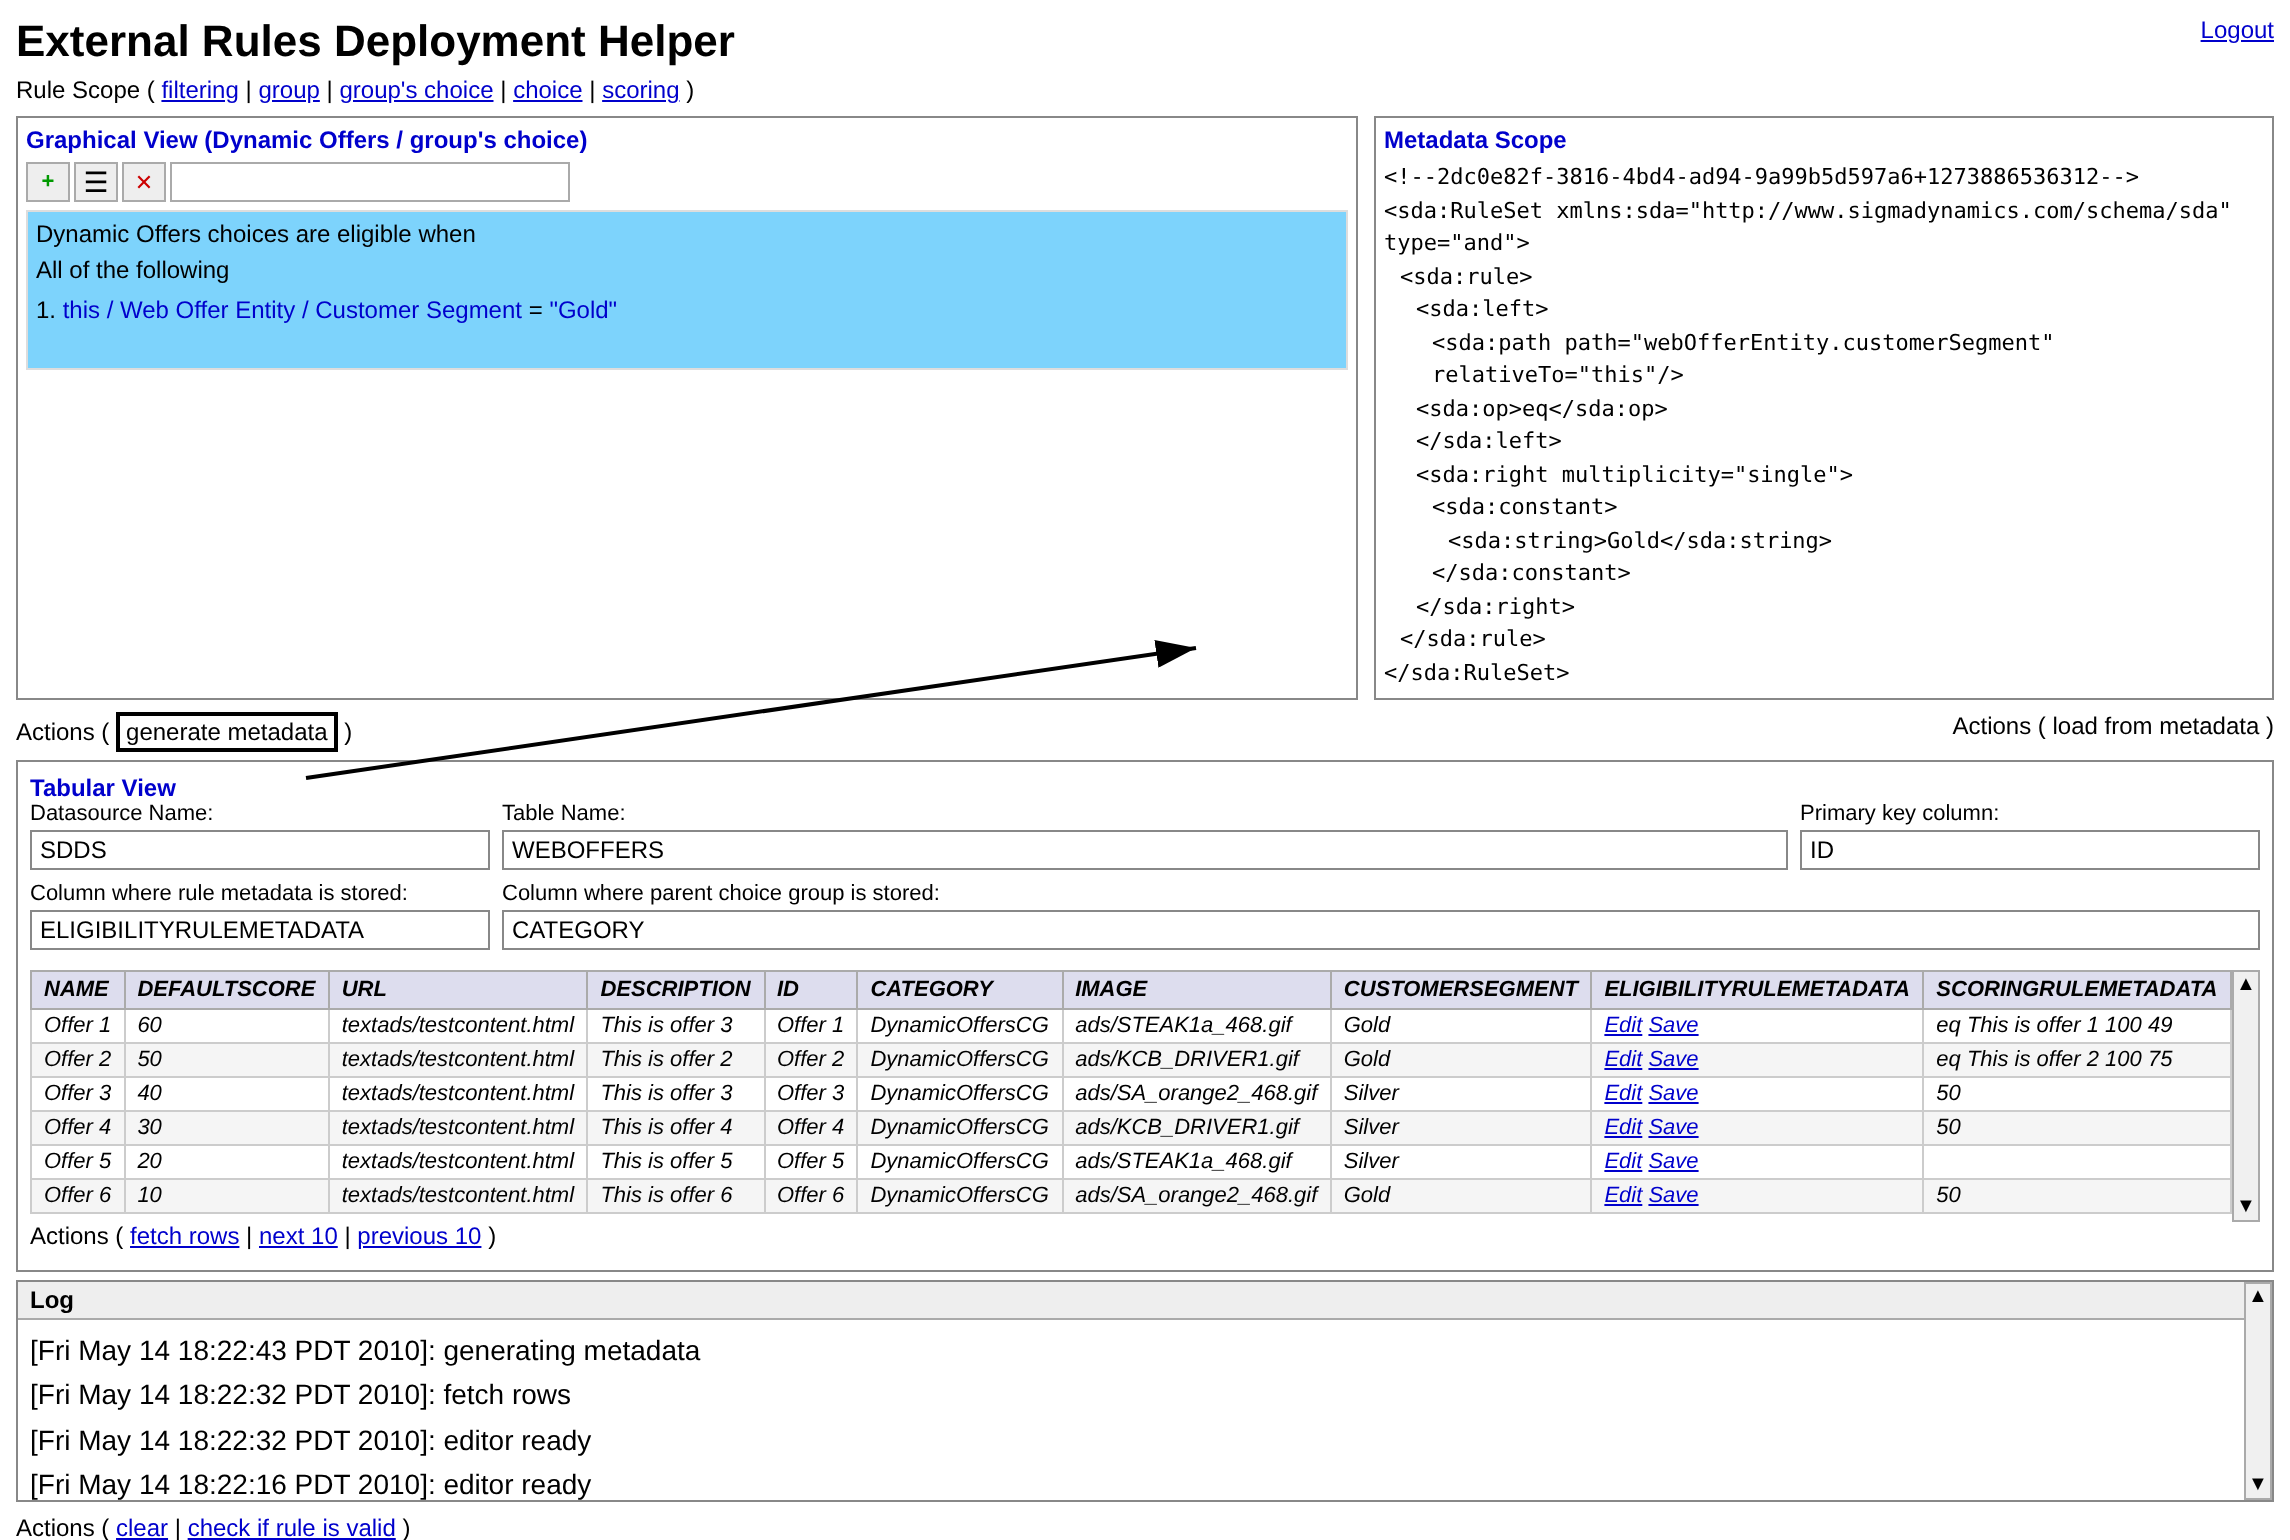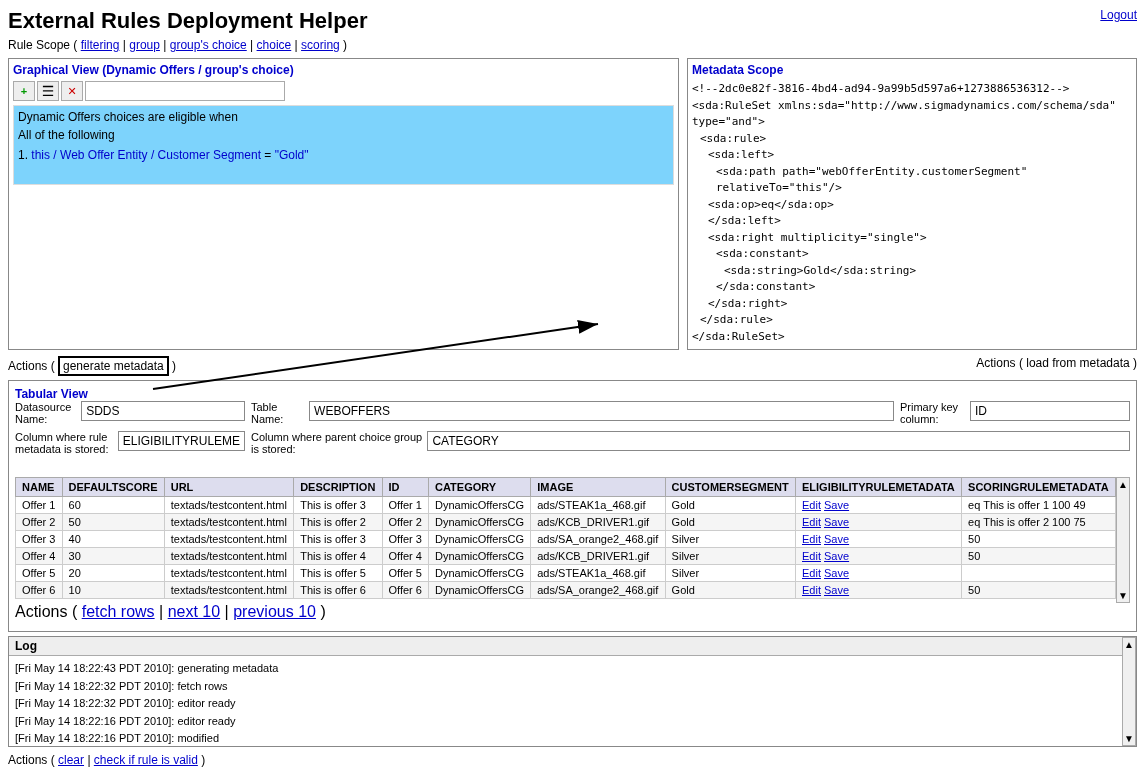--- a/index.html
+++ b/index.html
@@ -37,37 +37,37 @@
     .metadata-content .indent4 { padding-left: 32px; }
     
     .actions-row { display: flex; gap: 0; margin-bottom: 2px; justify-content: space-between; padding: 2px 0; }
     .actions-row .actions-left { }
     .actions-row .actions-right { }
     
     .tabular-view-section { border: 1px solid #888; padding: 6px; margin-bottom: 4px; }
     .tabular-view-title { color: #00c; font-weight: bold; margin-bottom: 0; }
     
     .form-grid { display: grid; grid-template-columns: 230px 1fr 230px; gap: 6px; margin-bottom: 6px; }
-    .form-group { display: flex; gap: 2px; }
+    .form-group { display: flex; flex-direction: column; gap: 2px; }
     .form-group label { font-size: 11px; }
     .form-group input { border: 1px solid #888; height: 20px; padding: 2px 4px; font-size: 12px; width: 100%; }
     
-    .form-grid2 { display: grid; grid-template-columns: 230px 1fr; gap: 6px; margin-bottom: 22px; }
-    
-    .data-table-wrapper { overflow-x: auto; margin-bottom: 4px; }
+    .form-grid2 { display: grid; grid-template-columns: 230px 1fr; gap: 6px; margin-bottom: 10px; }
+    
+    .data-table-wrapper { overflow-x: auto; margin-bottom: 4px; font-style: italic; }
     .data-table { width: 100%; border-collapse: collapse; font-size: 11px; }
     .data-table th { background: #dde; border: 1px solid #aaa; padding: 3px 6px; text-align: left; font-weight: bold; white-space: nowrap; }
     .data-table td { border: 1px solid #ccc; padding: 2px 6px; white-space: nowrap; }
     .data-table tr:nth-child(even) td { background: #f5f5f5; }
     .data-table a { color: #00c; text-decoration: underline; cursor: pointer; }
     
-    .table-actions { font-size: 16px; margin-bottom: 4px; }
+    .table-actions { font-size: 12px; margin-bottom: 4px; }
     .table-actions a { color: #00c; text-decoration: underline; cursor: pointer; }
     .log-title { font-weight: bold; padding: 2px 6px; background: #eee; border-bottom: 1px solid #aaa; }
-    .log-content { height: 90px; overflow-y: scroll; padding: 4px 6px; font-size: 11px; line-height: 1.6; }
+    .log-content { height: 90px; overflow-y: scroll; padding: 4px 6px; font-size: 14px; line-height: 1.6; }
     
     .log-actions { font-size: 12px; padding: 2px 0; }
     .log-actions a { color: #00c; text-decoration: underline; cursor: pointer; }
     .section-scroll { width: 14px; border: 1px solid #aaa; background: #f0f0f0; display: flex; flex-direction: column; justify-content: space-between; align-items: center; padding: 1px 0; }
     .scroll-arrow { font-size: 10px; cursor: pointer; user-select: none; }
     
     .generate-metadata-box { display: inline-block; border: 2px solid #000; padding: 1px 3px; }
   </style>
 </head>
 <body>

